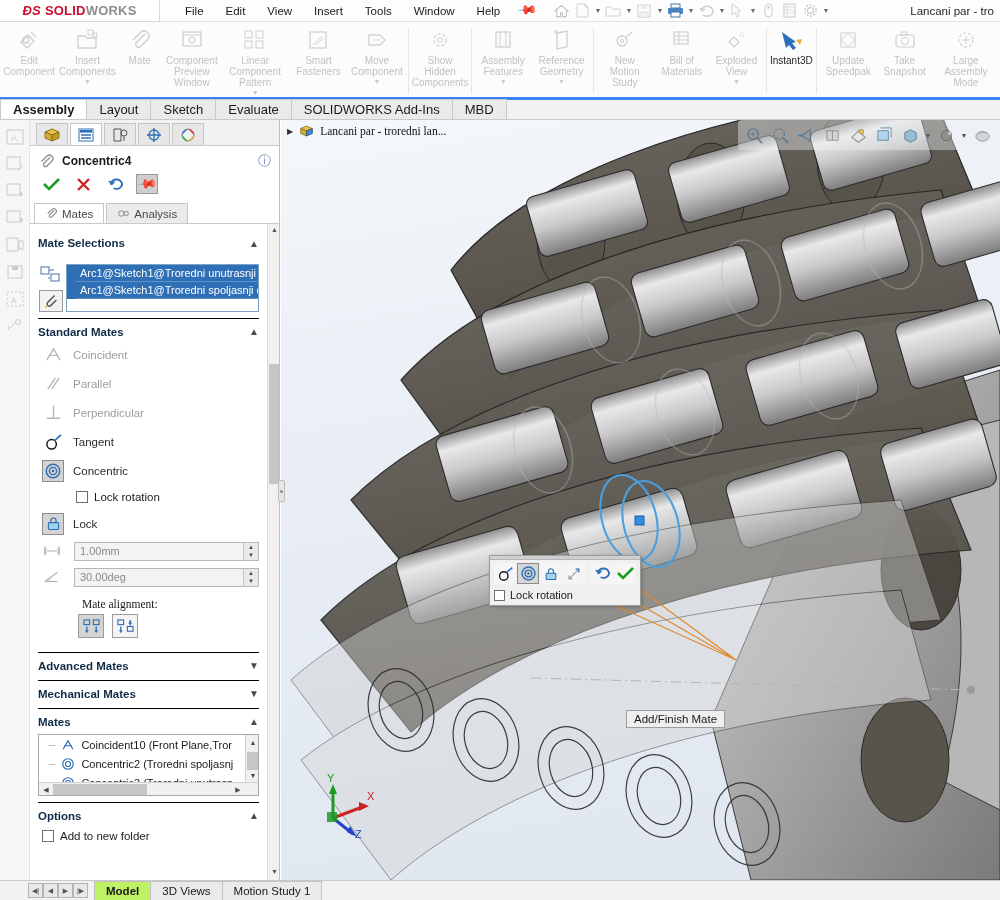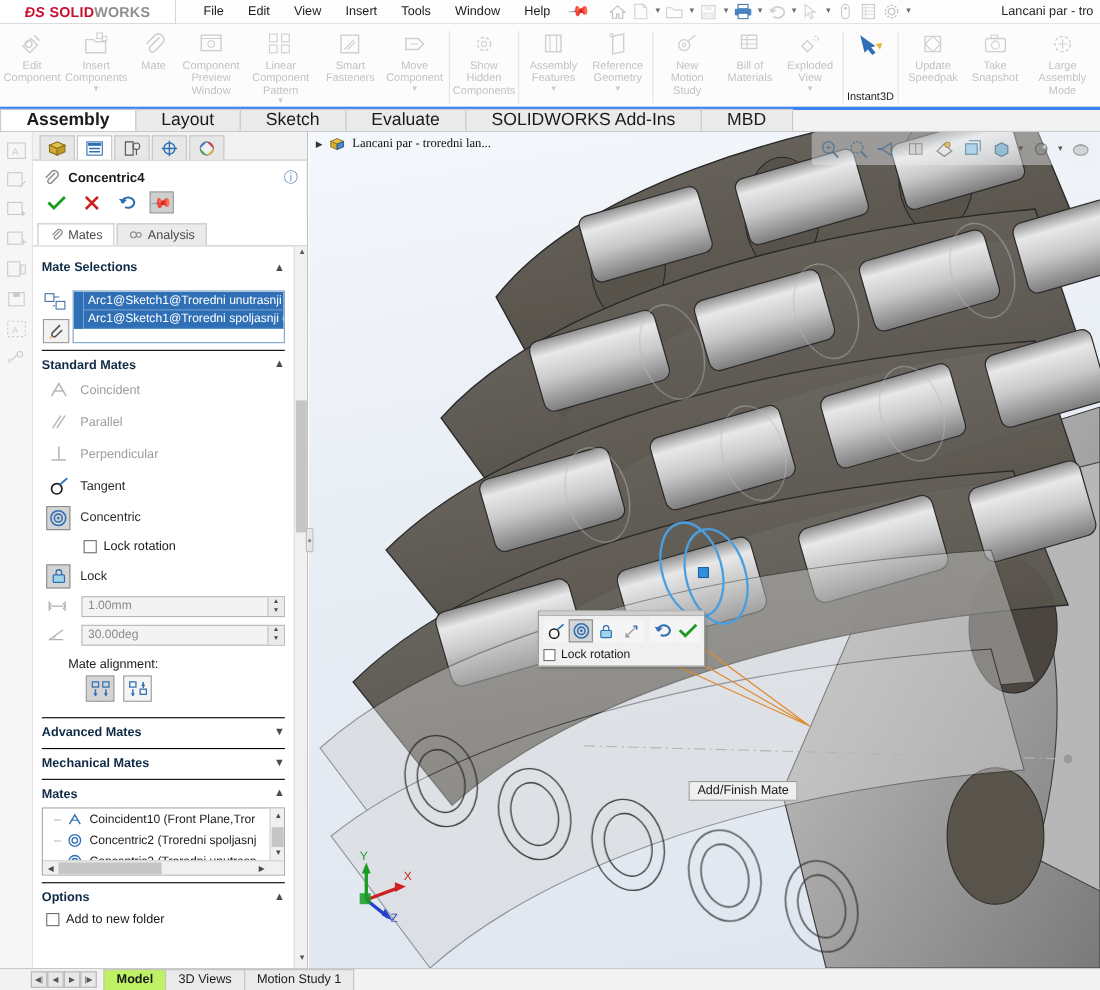--- a/index.html
+++ b/index.html
@@ -48,40 +48,40 @@
     position: absolute; left: 0; top: 22px; width: 1000px; height: 78px;
     background: #fcfcfc; border-bottom: 3px solid #3b82f6;
     display: flex; align-items: flex-start; padding-top: 2px;
   }
   .rb-sep { width: 1px; height: 66px; background: #e6e6e6; margin: 4px 2px 0 2px; }
   .rb-btn {
     width: auto; min-width: 46px; max-width: 74px; height: 74px;
     display: flex; flex-direction: column; align-items: center;
     padding: 3px 4px 0 4px; cursor: default; color: #b9b9b9;
   }
-  .rb-btn.enabled { color: #2b2b2b; gap: 28px; }
+  .rb-btn.enabled { color: #2b2b2b; }
   .rb-ico { height: 26px; display: flex; align-items: center; justify-content: center; }
   .rb-lbl {
     font-size: 10px; line-height: 11px; text-align: center;
     color: #c2c2c2; margin-top: 2px; word-wrap: break-word; max-width: 72px;
   }
   .rb-btn.enabled .rb-lbl { color: #1e1e1e; }
   .rb-caret { font-size: 7px; color: #c9c9c9; margin-top: 1px; }
   .rb-btn.wide { max-width: 88px; }
   .rb-btn.wide .rb-lbl { max-width: 86px; }
 
   
   .cmdtabs {
     position: absolute; left: 0; top: 100px; width: 1000px; height: 20px;
     background: #f2f2f2; border-bottom: 1px solid #c9c9c9;
     display: flex; align-items: flex-end;
   }
   .ctab {
-    height: 20px; padding: 0 23px; display:flex; align-items:center;
-    font-size: 16px; color: #1a1a1a;
+    height: 20px; padding: 0 12px; display:flex; align-items:center;
+    font-size: 13px; color: #1a1a1a;
     background: #eaeaea; border: 1px solid #c9c9c9; border-bottom: none;
     margin-right: -1px; cursor: default;
   }
   .ctab.active { background: #fff; font-weight: bold; }
 
   
   .rail {
     position: absolute; left: 0; top: 120px; width: 30px; height: 760px;
     background: #f6f6f6; border-right: 1px solid #e3e3e3;
     display: flex; flex-direction: column; align-items: center; padding-top: 6px; gap: 5px;
@@ -162,21 +162,21 @@
   .chkbox { width: 12px; height: 12px; border: 1px solid #6e6e6e; background: #fff; }
   .chk-lbl { font-size: 11.5px; }
 
   .spin-row { display:flex; align-items:center; gap: 12px; height: 26px; padding-left: 4px; }
   .spin-ico { width: 20px; height: 18px; display:flex;align-items:center;justify-content:center; color:#9d9d9d;}
   .spin-wrap { flex:1; display:flex; height: 19px; border: 1px solid #b6b6b6; background:#f3f3f3; }
   .spin-val { flex:1; font-size: 11px; color:#8a8a8a; padding: 2px 5px; }
   .spin-btns { width: 15px; border-left:1px solid #c4c4c4; display:flex; flex-direction:column; background:#eaeaea;}
   .spin-b { flex:1; display:flex; align-items:center; justify-content:center; font-size:6px; color:#444; }
 
-  .align-lbl { font-size: 11.5px; margin: 8px 0 4px 24px; }
+  .align-lbl { font-size: 11.5px; margin: 8px 0 4px 44px; font-family: Liberation Serif, serif; }
   .align-btns { display:flex; gap:8px; margin-left: 40px; }
   .align-b { width: 26px; height: 24px; border:1px solid #9b9b9b; background:#f4f4f4; display:flex;align-items:center;justify-content:center;}
   .align-b.on { background:#d4d4d4; }
 
   .mates-list {
     border: 1px solid #a8a8a8; background:#fff; height: 62px; margin-top: 4px; position:relative; overflow:hidden;
   }
   .ml-row { display:flex; align-items:center; gap:5px; height:19px; padding-left: 10px; white-space:nowrap; }
   .ml-tree { color:#9a9a9a; font-size:9px; }
   .ml-ico { width:16px;height:16px;display:flex;align-items:center;justify-content:center;}

